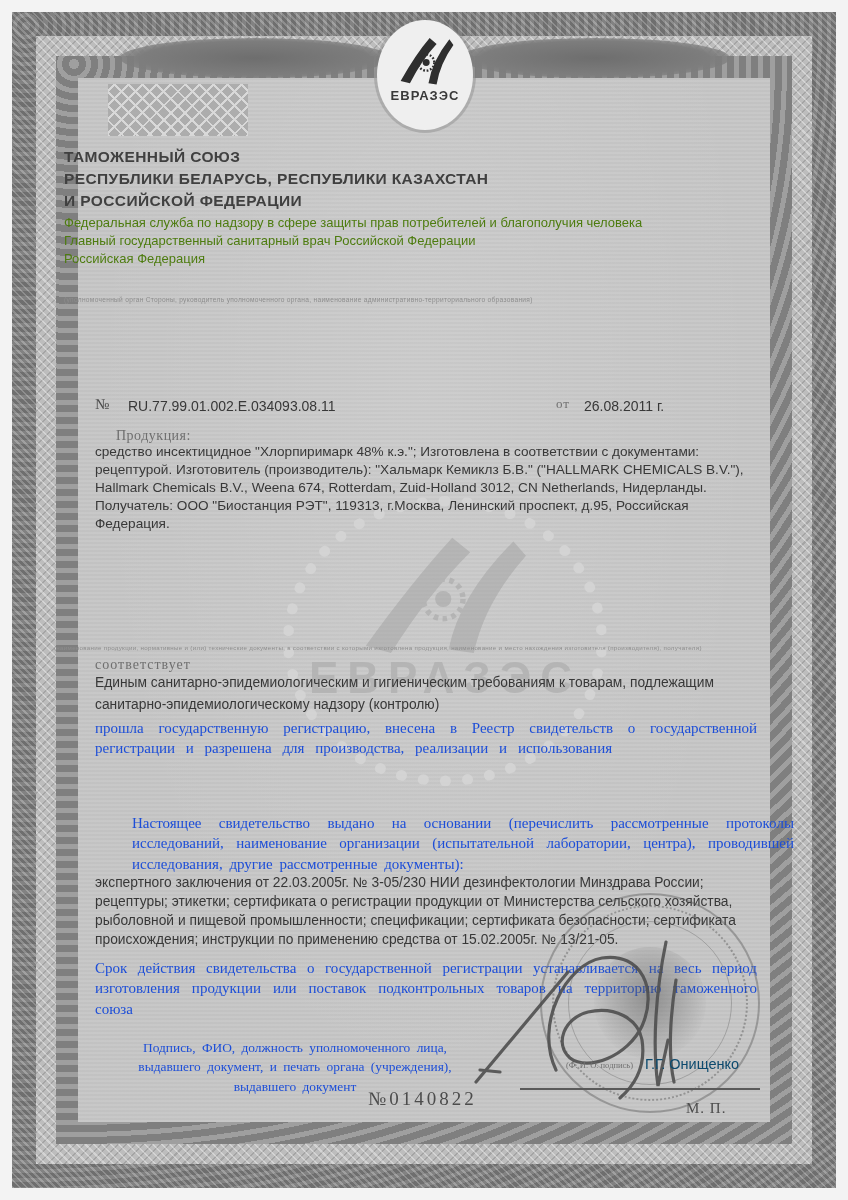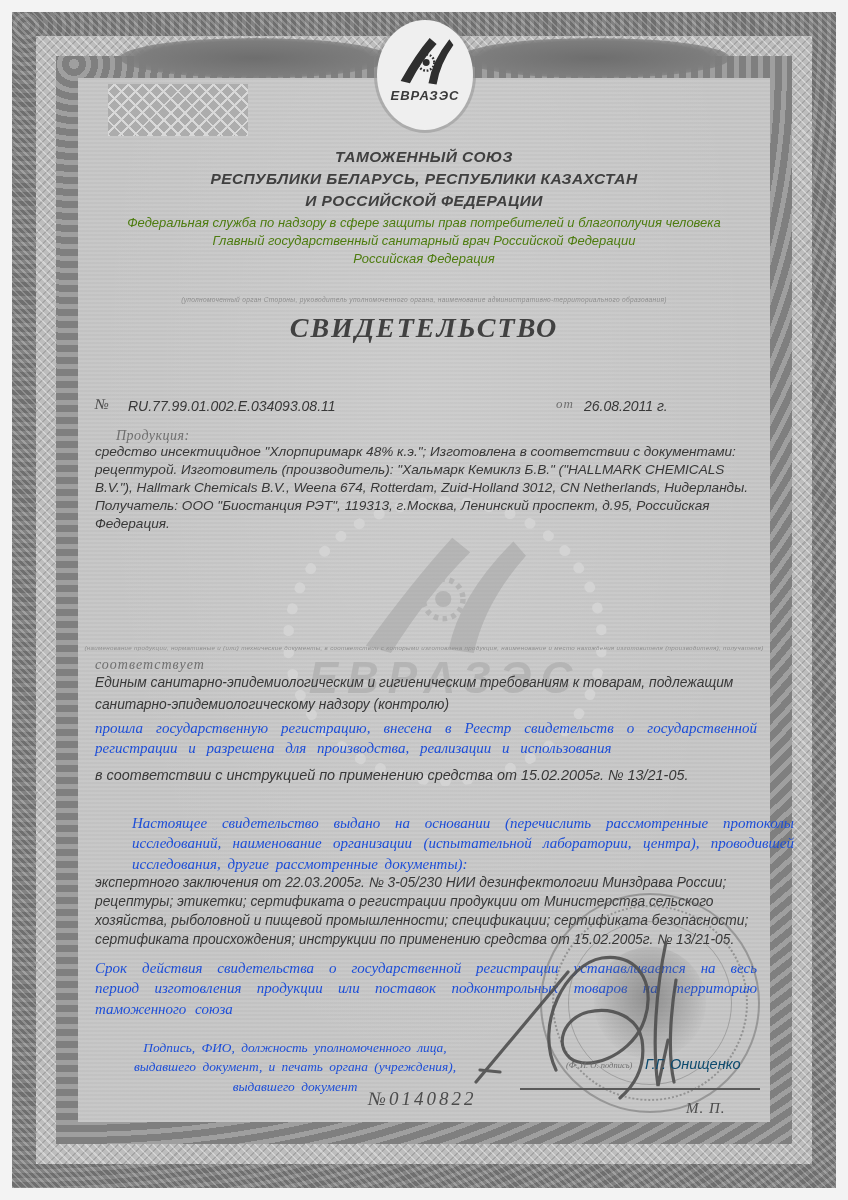--- a/index.html
+++ b/index.html
@@ -1,17 +1,17 @@
 <!DOCTYPE html>
 <html><head>
 <meta charset="utf-8">
 <style>
   html,body{margin:0;padding:0;background:#e9e9e9;}
   .page{position:relative;width:848px;height:1200px;background:#f3f3f3;overflow:hidden;
-        font-family:"Liberation Sans",sans-serif;color:#3d3d3d;font-style:italic;}
+        font-family:"Liberation Sans",sans-serif;color:#3d3d3d;}
   
   .band{position:absolute;}
   .band1{inset:12px;background:#858585;
     background-image:repeating-linear-gradient(45deg,rgba(255,255,255,.14) 0 2px,rgba(0,0,0,.10) 2px 5px),
                      repeating-radial-gradient(circle at 14px 14px,rgba(255,255,255,.10) 0 4px,rgba(0,0,0,.08) 4px 9px);}
   .band2{inset:36px;background:#bdbdbd;
     background-image:repeating-linear-gradient(45deg,rgba(255,255,255,.35) 0 1.5px,transparent 1.5px 6px),
                      repeating-linear-gradient(-45deg,rgba(90,90,90,.25) 0 1.5px,transparent 1.5px 6px);}
   .band3{inset:56px;background:#8d8d8d;
     background-image:repeating-radial-gradient(circle at 18px 8px,rgba(255,255,255,.16) 0 5px,rgba(0,0,0,.10) 5px 12px);}
@@ -32,21 +32,21 @@
   .top-emblem .em-label{font-weight:bold;font-size:13px;letter-spacing:1px;color:#3a3a3a;margin-top:-2px;}
   
   .watermark{position:absolute;left:283px;top:496px;width:302px;height:268px;border-radius:50%;
     border:11px dotted #d6d6d6;opacity:.85;z-index:1;text-align:center;}
   .watermark svg{margin-top:18px;opacity:.55;}
   .wm-label{font-weight:bold;font-size:44px;letter-spacing:9px;color:#b2b2b2;margin-top:-6px;
     font-family:"Liberation Sans",sans-serif;}
   
   .content{position:absolute;inset:0;z-index:2;}
   .abs{position:absolute;}
-  .ctr{text-align:center;left:64px;width:720px;}
+  .ctr{text-align:left;left:64px;width:720px;}
   .hdr-b{font-weight:bold;font-size:15.5px;letter-spacing:.4px;color:#404040;}
   .hdr-n{font-size:13px;color:#4d7c0f;}
   .tiny{font-size:6.6px;color:#8d8d8d;letter-spacing:.3px;}
   .title-main{font-family:"Liberation Serif",serif;font-weight:bold;font-size:28px;letter-spacing:2px;color:#414141;}
   .title-sub{font-family:"Liberation Serif",serif;font-weight:bold;font-size:18px;letter-spacing:3px;color:#444;}
   .serif-p{font-family:"Liberation Serif",serif;font-size:15px;color:#1d4ed8;text-align:justify;line-height:1.35;}
   .sans-p{font-size:13.6px;color:#383838;line-height:1.33;}
   .seriflead{font-family:"Liberation Serif",serif;font-size:14px;color:#6f6f6f;letter-spacing:1px;}
   
   .stamp{position:absolute;left:540px;top:893px;width:216px;height:216px;border-radius:50%;
@@ -102,37 +102,35 @@
 
     <div class="abs ctr hdr-b" style="top:148px;">ТАМОЖЕННЫЙ СОЮЗ</div>
     <div class="abs ctr hdr-b" style="top:170px;">РЕСПУБЛИКИ БЕЛАРУСЬ, РЕСПУБЛИКИ КАЗАХСТАН</div>
     <div class="abs ctr hdr-b" style="top:192px;">И РОССИЙСКОЙ ФЕДЕРАЦИИ</div>
     <div class="abs ctr hdr-n" style="top:215px;">Федеральная служба по надзору в сфере защиты прав потребителей и благополучия человека</div>
     <div class="abs ctr hdr-n" style="top:233px;">Главный государственный санитарный врач Российской Федерации</div>
     <div class="abs ctr hdr-n" style="top:251px;">Российская Федерация</div>
 
     <div class="abs ctr tiny" style="top:296px;">(уполномоченный орган Стороны, руководитель уполномоченного органа, наименование административно-территориального образования)</div>
 
-    <div class="abs ctr title-main" style="top:312px;">СВИДЕТЕЛЬСТВО</div>
 
     <div class="abs" style="left:95px;top:396px;font-family:'Liberation Serif',serif;font-size:15px;color:#4a4a4a;">№</div>
     <div class="abs sans-p" style="left:128px;top:397px;font-size:14px;">RU.77.99.01.002.E.034093.08.11</div>
     <div class="abs seriflead" style="left:556px;top:396px;font-size:13px;">от</div>
     <div class="abs sans-p" style="left:584px;top:397px;font-size:14px;">26.08.2011 г.</div>
 
     <div class="abs seriflead" style="left:95px;top:428px;letter-spacing:.5px;margin-left:21px;">Продукция:</div>
     <div class="abs sans-p" style="left:95px;top:443px;width:662px;">средство инсектицидное "Хлорпиримарк 48% к.э."; Изготовлена в соответствии с документами: рецептурой. Изготовитель (производитель): "Хальмарк Кемиклз Б.В." ("HALLMARK CHEMICALS B.V."), Hallmark Chemicals B.V., Weena 674, Rotterdam, Zuid-Holland 3012, CN Netherlands, Нидерланды. Получатель: ООО "Биостанция РЭТ", 119313, г.Москва, Ленинский проспект, д.95, Российская Федерация.</div>
 
     <div class="abs ctr tiny" style="top:644px;width:740px;left:54px;font-size:6.2px;">(наименование продукции, нормативные и (или) технические документы, в соответствии с которыми изготовлена продукция, наименование и место нахождения изготовителя (производителя), получателя)</div>
 
     <div class="abs seriflead" style="left:95px;top:657px;">соответствует</div>
     <div class="abs sans-p" style="left:95px;top:672px;width:662px;font-size:13.8px;line-height:1.6;">Единым санитарно-эпидемиологическим и гигиеническим требованиям к товарам, подлежащим санитарно-эпидемиологическому надзору (контролю)</div>
 
     <div class="abs serif-p" style="left:95px;top:718px;width:662px;word-spacing:7px;">прошла государственную регистрацию, внесена в Реестр свидетельств о государственной регистрации и разрешена для производства, реализации и использования</div>
-    <div class="abs sans-p" style="left:95px;top:766px;width:662px;font-size:14.4px;">в соответствии с инструкцией по применению средства от 15.02.2005г. № 13/21-05.</div>
 
     <div class="abs serif-p" style="left:95px;top:813px;width:662px;word-spacing:3px;margin-left:37px;">Настоящее свидетельство выдано на основании (перечислить рассмотренные протоколы исследований, наименование организации (испытательной лаборатории, центра), проводившей исследования, другие рассмотренные документы):</div>
     <div class="abs sans-p" style="left:95px;top:873px;width:668px;font-size:13.8px;line-height:1.38;">экспертного заключения от 22.03.2005г. № 3-05/230 НИИ дезинфектологии Минздрава России; рецептуры; этикетки; сертификата о регистрации продукции от Министерства сельского хозяйства, рыболовной и пищевой промышленности; спецификации; сертификата безопасности; сертификата происхождения; инструкции по применению средства от 15.02.2005г. № 13/21-05.</div>
 
     <div class="abs serif-p" style="left:95px;top:958px;width:662px;word-spacing:5px;">Срок действия свидетельства о государственной регистрации устанавливается на весь период изготовления продукции или поставок подконтрольных товаров на территорию таможенного союза</div>
 
     <div class="abs serif-p pre" style="left:95px;top:1038px;width:400px;font-size:13.4px;text-align:center;line-height:1.45;word-spacing:3px;">Подпись, ФИО, должность уполномоченного лица,
 выдавшего документ, и печать органа (учреждения),
 выдавшего документ</div>
   </div>

